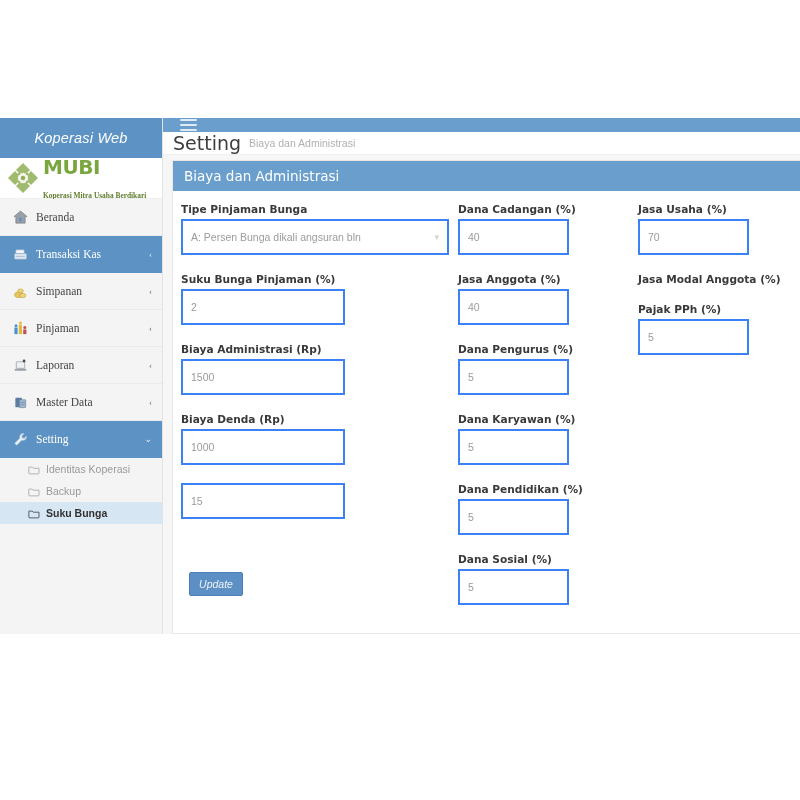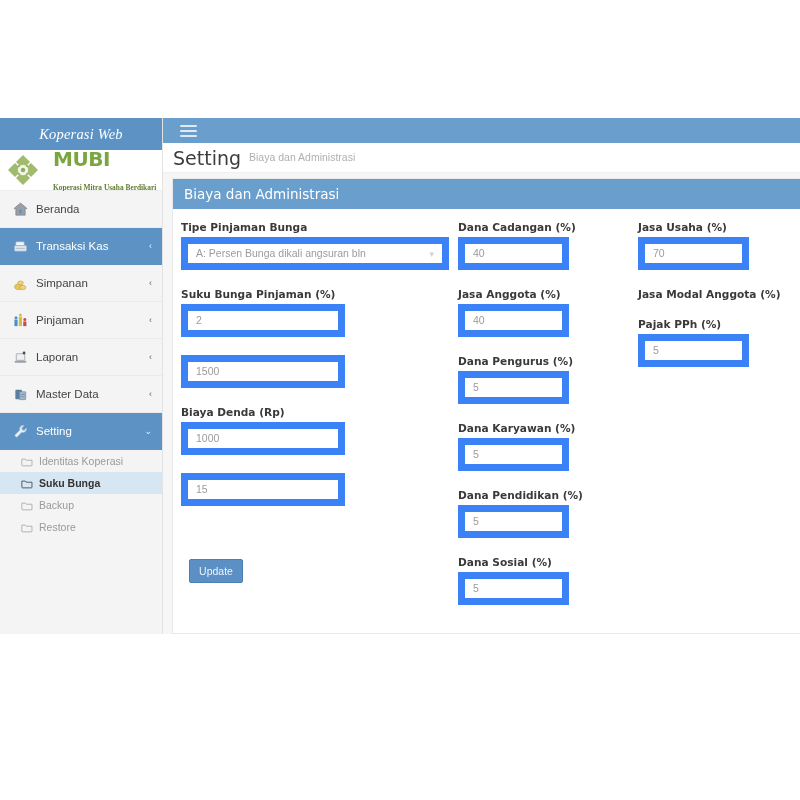--- a/index.html
+++ b/index.html
@@ -19,60 +19,60 @@
 
   
   .sidebar {
     width: 163px;
     background: #f4f4f4;
     border-right: 1px solid #e3e3e3;
     flex: 0 0 163px;
     position: relative;
   }
   .sidebar-brand {
-    height: 32px;
+    height: 40px;
     background: #5c93c4;
     color: #ffffff;
     display: flex;
     align-items: center;
     justify-content: center;
-    font-family: Liberation Serif, serif;
+    font-family: Liberation Sans, sans-serif;
     font-style: italic;
     font-size: 14.5px;
     letter-spacing: .2px;
     text-align: right;
   }
   .logo-row {
     height: 41px;
     background: #ffffff;
     display: flex;
     align-items: center;
     padding: 2px 4px 2px 6px;
     border-bottom: 1px solid #eeeeee;
-    gap: 13px;
+    gap: 3px;
   }
   .logo-mark { width: 34px; height: 34px; flex: 0 0 34px; }
   .logo-text { display: flex; flex-direction: column; line-height: 1; }
   .logo-word {
     font-family: "DejaVu Sans", sans-serif;
     font-weight: bold;
     font-size: 20px;
     color: #7aa63f;
     letter-spacing: -.5px;
   }
   .logo-sub {
     font-family: Liberation Serif, serif;
     font-weight: bold;
     font-size: 7.4px;
     color: #5f7d2e;
     margin-top: 15px;
     white-space: nowrap;
   }
 
-  .nav { list-style: none; }
+  .nav { list-style: none; font-family: Liberation Serif, serif; }
   .nav-item {
     height: 37px;
     display: flex;
     align-items: center;
     padding: 0 10px 0 11px;
     border-bottom: 1px solid #ebebeb;
     color: #444444;
     font-size: 11.5px;
     position: relative;
     background: #f4f4f4;
@@ -88,21 +88,21 @@
     display: flex; align-items: center; justify-content: center;
   }
   .nav-label { flex: 1 1 auto; white-space: nowrap; }
   .nav-caret { font-size: 9px; opacity: .85; }
 
   .subnav { list-style: none; background: #f4f4f4; }
   .subnav-item {
     height: 22px;
     display: flex;
     align-items: center;
-    padding-left: 20px;
+    padding-left: 27px;
     font-size: 10.5px;
     color: #9a9a9a;
   }
   .subnav-item.active { background: #d6e6f2; color: #333333; font-weight: bold; }
   .sub-ico {
     width: 14px; flex: 0 0 14px; margin-right: 5px;
     display: flex; align-items: center; justify-content: center;
   }
   .sidebar-filler { background: #f4f4f4; flex: 1 1 auto; }
 
@@ -168,25 +168,25 @@
     font-size: 10.6px;
     font-weight: bold;
     color: #3a3a3a;
     display: block;
     margin-bottom: 4px;
     font-family: "DejaVu Sans", sans-serif;
     white-space: nowrap;
   }
   .fctl {
     height: 33px;
-    border: 7px solid #3b82f6;
+    border: 2px solid #3b82f6;
     background: #ffffff;
     display: flex;
-    align-items: flex-end;
-    padding: 4px 8px;
+    align-items: center;
+    padding: 16px 8px;
     font-size: 10.5px;
     color: #9b9b9b;
     margin-bottom: 9px;
   }
   .fctl.select { width: 268px; justify-content: space-between; }
   .fctl.text1 { width: 164px; }
   .fctl.small { width: 111px; }
   .chev {
     font-size: 9px; color: #d2d2d2; line-height: 1;
   }
@@ -196,20 +196,21 @@
     display: inline-flex;
     align-items: center;
     justify-content: center;
     width: 54px; height: 24px;
     background: #5c8fc4;
     color: #eef4fa;
     font-size: 10.5px;
     border: 1px solid #4c7fb3;
     border-radius: 2px;
     cursor: pointer;
+    font-style: italic;
   }
 </style>
 </head>
 <body>
 
 <div id="app">
 
   <aside class="sidebar">
 
     <div class="sidebar-brand">
@@ -329,43 +330,35 @@
 
     <ul class="subnav">
       <li class="subnav-item">
         <span class="sub-ico">
           <svg viewBox="0 0 14 12" width="12" height="11">
             <path d="M1 3.2 h4 l1 1.3 h6.8 v5.8 a.8 .8 0 0 1 -.8 .8 H1.8 a.8 .8 0 0 1 -.8 -.8 Z" fill="none" stroke="#a8a8a8" stroke-width="1"></path>
           </svg>
         </span>
         <span>Identitas Koperasi</span>
       </li>
+      <li class="subnav-item">
+        <span class="sub-ico">
+          <svg viewBox="0 0 14 12" width="12" height="11">
+            <path d="M1 3.2 h4 l1 1.3 h6.8 v5.8 a.8 .8 0 0 1 -.8 .8 H1.8 a.8 .8 0 0 1 -.8 -.8 Z" fill="none" stroke="#a8a8a8" stroke-width="1"></path>
+          </svg>
+        </span>
+        <span>Backup</span>
+      </li>
       <li class="subnav-item active">
         <span class="sub-ico">
           <svg viewBox="0 0 14 12" width="12" height="11">
             <path d="M1 3.2 h4 l1 1.3 h6.8 v5.8 a.8 .8 0 0 1 -.8 .8 H1.8 a.8 .8 0 0 1 -.8 -.8 Z" fill="none" stroke="#3f4a55" stroke-width="1"></path>
           </svg>
         </span>
         <span>Suku Bunga</span>
-      </li>
-      <li class="subnav-item">
-        <span class="sub-ico">
-          <svg viewBox="0 0 14 12" width="12" height="11">
-            <path d="M1 3.2 h4 l1 1.3 h6.8 v5.8 a.8 .8 0 0 1 -.8 .8 H1.8 a.8 .8 0 0 1 -.8 -.8 Z" fill="none" stroke="#a8a8a8" stroke-width="1"></path>
-          </svg>
-        </span>
-        <span>Backup</span>
-      </li>
-      <li class="subnav-item">
-        <span class="sub-ico">
-          <svg viewBox="0 0 14 12" width="12" height="11">
-            <path d="M1 3.2 h4 l1 1.3 h6.8 v5.8 a.8 .8 0 0 1 -.8 .8 H1.8 a.8 .8 0 0 1 -.8 -.8 Z" fill="none" stroke="#a8a8a8" stroke-width="1"></path>
-          </svg>
-        </span>
-        <span>Restore</span>
       </li>
     </ul>
 
     <div class="sidebar-filler"></div>
   </aside>
 
   <div class="main">
 
     <div class="topbar">
       <span class="hamburger">
@@ -400,20 +393,21 @@
             </div>
 
             <div class="field">
               <span class="flabel">Suku Bunga Pinjaman (%)</span>
               <div class="fctl text1">
                 <span>2</span>
               </div>
             </div>
 
             <div class="field">
+              <span class="flabel">Biaya Administrasi (Rp)</span>
               <div class="fctl text1">
                 <span>1500</span>
               </div>
             </div>
 
             <div class="field">
               <span class="flabel">Biaya Denda (Rp)</span>
               <div class="fctl text1">
                 <span>1000</span>
               </div>

